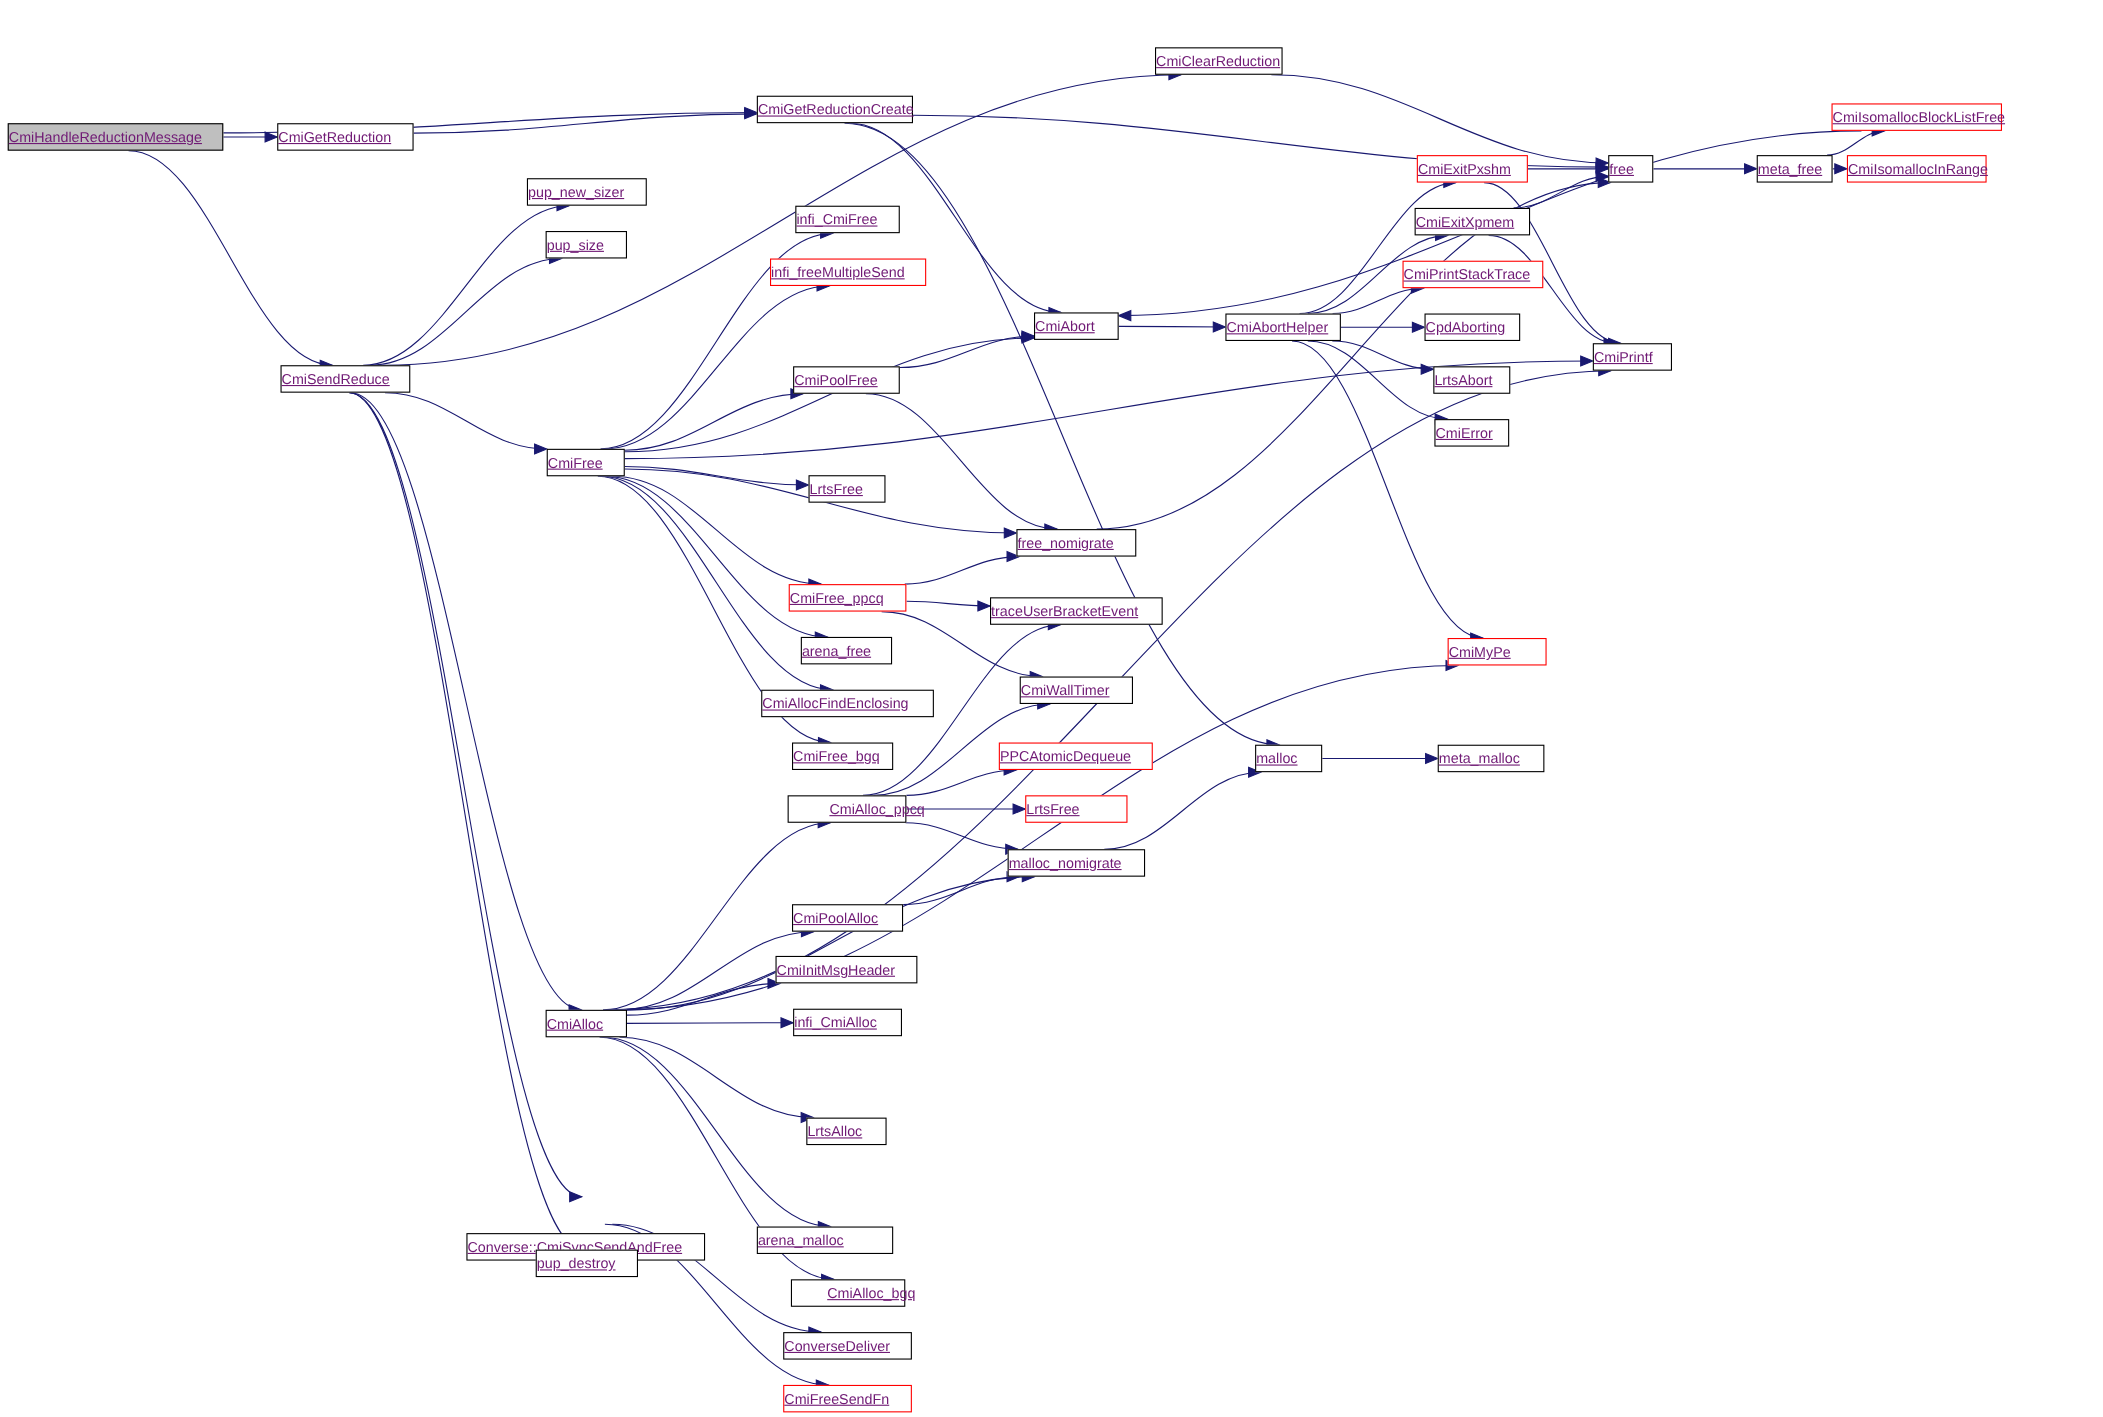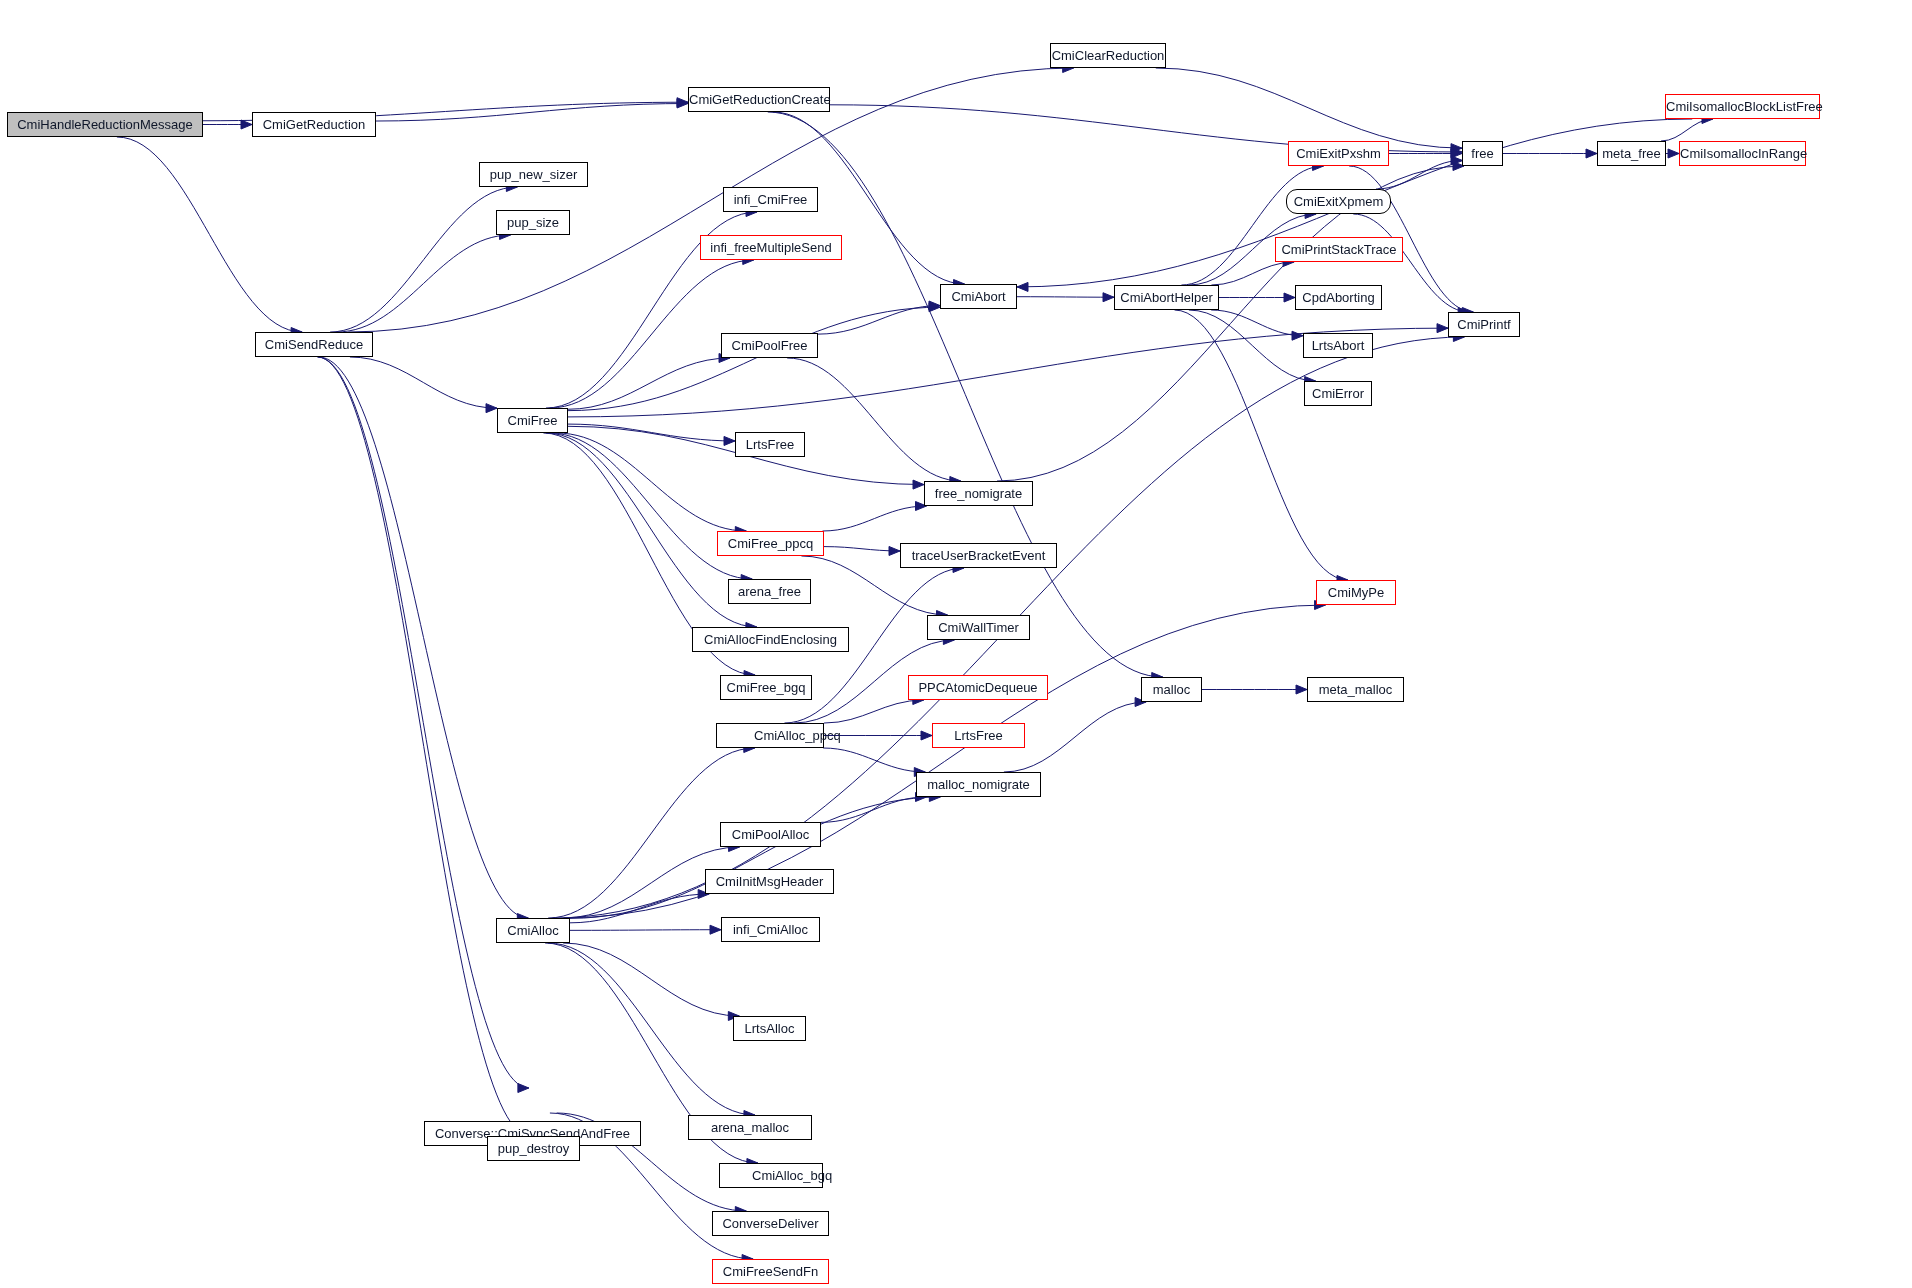--- a/index.html
+++ b/index.html
@@ -1,23 +1,23 @@
 <!DOCTYPE html>
 <html><head>
 <meta charset="utf-8">
 <style>
   html, body { margin: 0; padding: 0; background: #ffffff; }
   body { width: 1912px; height: 1288px; position: relative; overflow: hidden;
          font-family: "Liberation Sans", "DejaVu Sans", sans-serif; }
   #graph { position: absolute; left: 0; top: 0; width: 1912px; height: 1288px; }
   #edges { position: absolute; left: 0; top: 0; }
   .node { position: absolute; box-sizing: border-box; height: 25px;
-          border: 1.3px solid #000; background: #fff; color: #0f172a;
-          font-size: 13px; line-height: 23px; text-align: center;
-          white-space: nowrap; cursor: pointer; }
+          border: 1.3px solid #000; background: #fff; color: #701a75;
+          font-size: 13px; line-height: 23px; text-align: left;
+          white-space: nowrap; cursor: pointer; text-decoration: underline; }
   .node.root { background: #bfbfbf; }
   .node.red { border-color: #ff0000; }
   .edge { fill: none; stroke: #191970; stroke-width: 1; }
   .arrow { fill: #191970; stroke: #191970; }
 </style>
 </head>
 <body>
 
 <div id="graph">
   <svg id="edges" width="1912" height="1288" viewBox="0 0 1912 1288">
@@ -189,26 +189,26 @@
   <div class="node" style="left:720px;top:822px;width:101px;">CmiPoolAlloc</div>
   <div class="node" style="left:705px;top:869px;width:129px;">CmiInitMsgHeader</div>
   <div class="node" style="left:721px;top:917px;width:99px;">infi_CmiAlloc</div>
   <div class="node" style="left:733px;top:1016px;width:73px;">LrtsAlloc</div>
   <div class="node" style="left:688px;top:1115px;width:124px;">arena_malloc</div>
   <div class="node" style="left:719px;top:1163px;width:104px;padding-left:32px;">CmiAlloc_bgq</div>
   <div class="node" style="left:712px;top:1211px;width:117px;">ConverseDeliver</div>
   <div class="node red" style="left:712px;top:1259px;width:117px;">CmiFreeSendFn</div>
   <div class="node" style="left:1114px;top:285px;width:105px;">CmiAbortHelper</div>
   <div class="node red" style="left:1288px;top:141px;width:101px;">CmiExitPxshm</div>
-  <div class="node" style="left:1286px;top:189px;width:105px;border-radius:11px;">CmiExitXpmem</div>
+  <div class="node" style="left:1286px;top:189px;width:105px;">CmiExitXpmem</div>
   <div class="node red" style="left:1275px;top:237px;width:128px;">CmiPrintStackTrace</div>
   <div class="node" style="left:1295px;top:285px;width:87px;">CpdAborting</div>
   <div class="node" style="left:1303px;top:333px;width:70px;">LrtsAbort</div>
   <div class="node" style="left:1304px;top:381px;width:68px;">CmiError</div>
-  <div class="node red" style="left:1316px;top:580px;width:80px;">CmiMyPe</div>
+  <div class="node red" style="left:1316px;top:580px;width:90px;">CmiMyPe</div>
   <div class="node" style="left:1141px;top:677px;width:61px;">malloc</div>
   <div class="node" style="left:1307px;top:677px;width:97px;">meta_malloc</div>
   <div class="node" style="left:1462px;top:141px;width:41px;">free</div>
   <div class="node" style="left:1597px;top:141px;width:69px;">meta_free</div>
   <div class="node" style="left:1448px;top:312px;width:72px;">CmiPrintf</div>
   <div class="node red" style="left:1665px;top:94px;width:155px;">CmiIsomallocBlockListFree</div>
   <div class="node red" style="left:1679px;top:141px;width:127px;">CmiIsomallocInRange</div>
 </div>
 
 </body></html>

